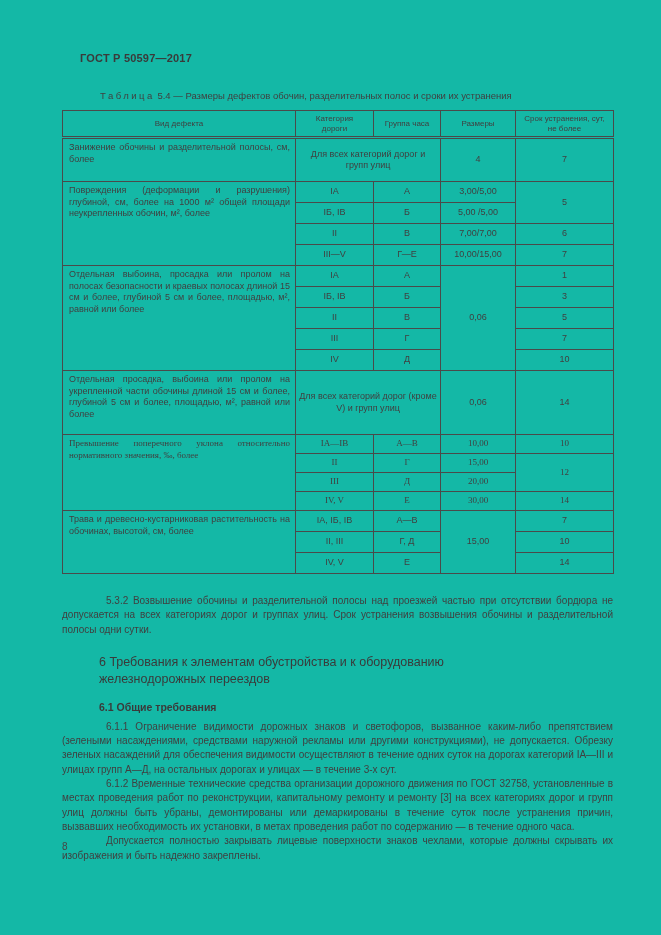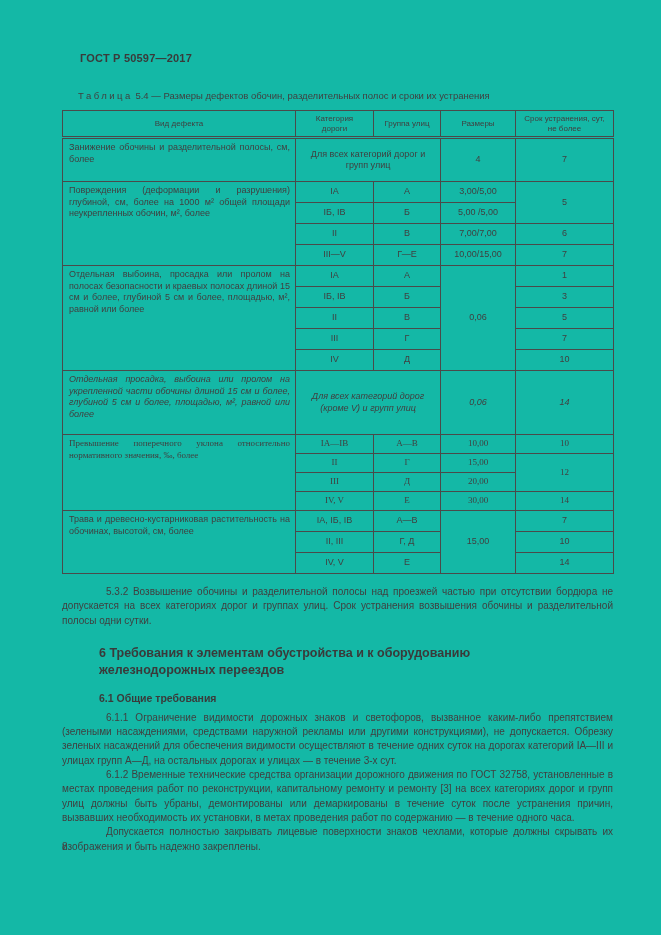--- a/index.html
+++ b/index.html
@@ -15,21 +15,21 @@
 
   .doc-code {
     margin: 52px 0 0 18px;
     font-size: 11px; font-weight: bold; color: #3a3a3a;
     letter-spacing: 0.2px;
   }
   .tbl-caption {
     margin: 26px 0 0 16px;
     font-size: 9.5px; color: #404040;
   }
-  .tbl-caption .spaced { letter-spacing: 2.5px; }
+  .tbl-caption .spaced { letter-spacing: 2.5px; margin-left: 22px; }
 
   table.def-table {
     margin-top: 9px;
     border-collapse: collapse;
     width: 551px;
     table-layout: fixed;
     color: #404040;
   }
   .def-table th, .def-table td { border: 1px solid #4a4a4a; }
   .def-table th {
@@ -43,36 +43,36 @@
     text-align: justify; vertical-align: top;
     padding: 3px 5px 6px 6px;
   }
   .def-table td.c {
     text-align: center; vertical-align: middle;
     padding: 1px 3px;
   }
   tr.h34 > td { height: 33px; }
   tr.h19 > td { height: 18px; }
   tr.h17 > td { height: 16px; font-family: Liberation Serif, serif; }
-  tr.h54 > td { height: 54px; font-style: italic; }
-
-  .body-text { margin-top: 11px; }
+  tr.h54 > td { height: 54px; }
+
+  .body-text { margin-top: 20px; }
   .body-text p {
     margin: 0;
     font-size: 10px; line-height: 14.3px;
     text-align: justify;
     text-indent: 44px;
     color: #404040;
   }
   p.no-num { text-indent: 44px; }
 
   .heading-6 {
     margin: 17px 0 0 37px;
     width: 442px;
-    font-size: 12.5px; font-weight: bold; line-height: 17px;
+    font-size: 12.5px; font-weight: normal; line-height: 17px;
     color: #3a3a3a;
   }
   .heading-6-1 {
     margin: 13px 0 7px 37px;
     font-size: 10.5px; font-weight: bold;
     color: #3a3a3a;
   }
   .page-number {
     position: absolute; left: 62px; top: 841px;
     font-size: 10px; color: #454545;
@@ -96,21 +96,21 @@
         <col style="width:233px">
           <col style="width:78px">
           <col style="width:67px">
           <col style="width:75px">
           <col style="width:98px">
       </colgroup>
       <thead>
         <tr>
           <th>Вид дефекта</th>
           <th>Категория дороги</th>
-          <th>Группа улиц</th>
+          <th>Группа часа</th>
           <th>Размеры</th>
           <th>Срок устранения, сут, не более</th>
         </tr>
       </thead>
       <tbody>
         <tr class="h34">
           <td class="defect">Занижение обочины и разделительной полосы, см, более</td>
           <td class="c" colspan="2">Для всех категорий дорог и групп улиц</td>
           <td class="c">4</td>
           <td class="c">7</td>

